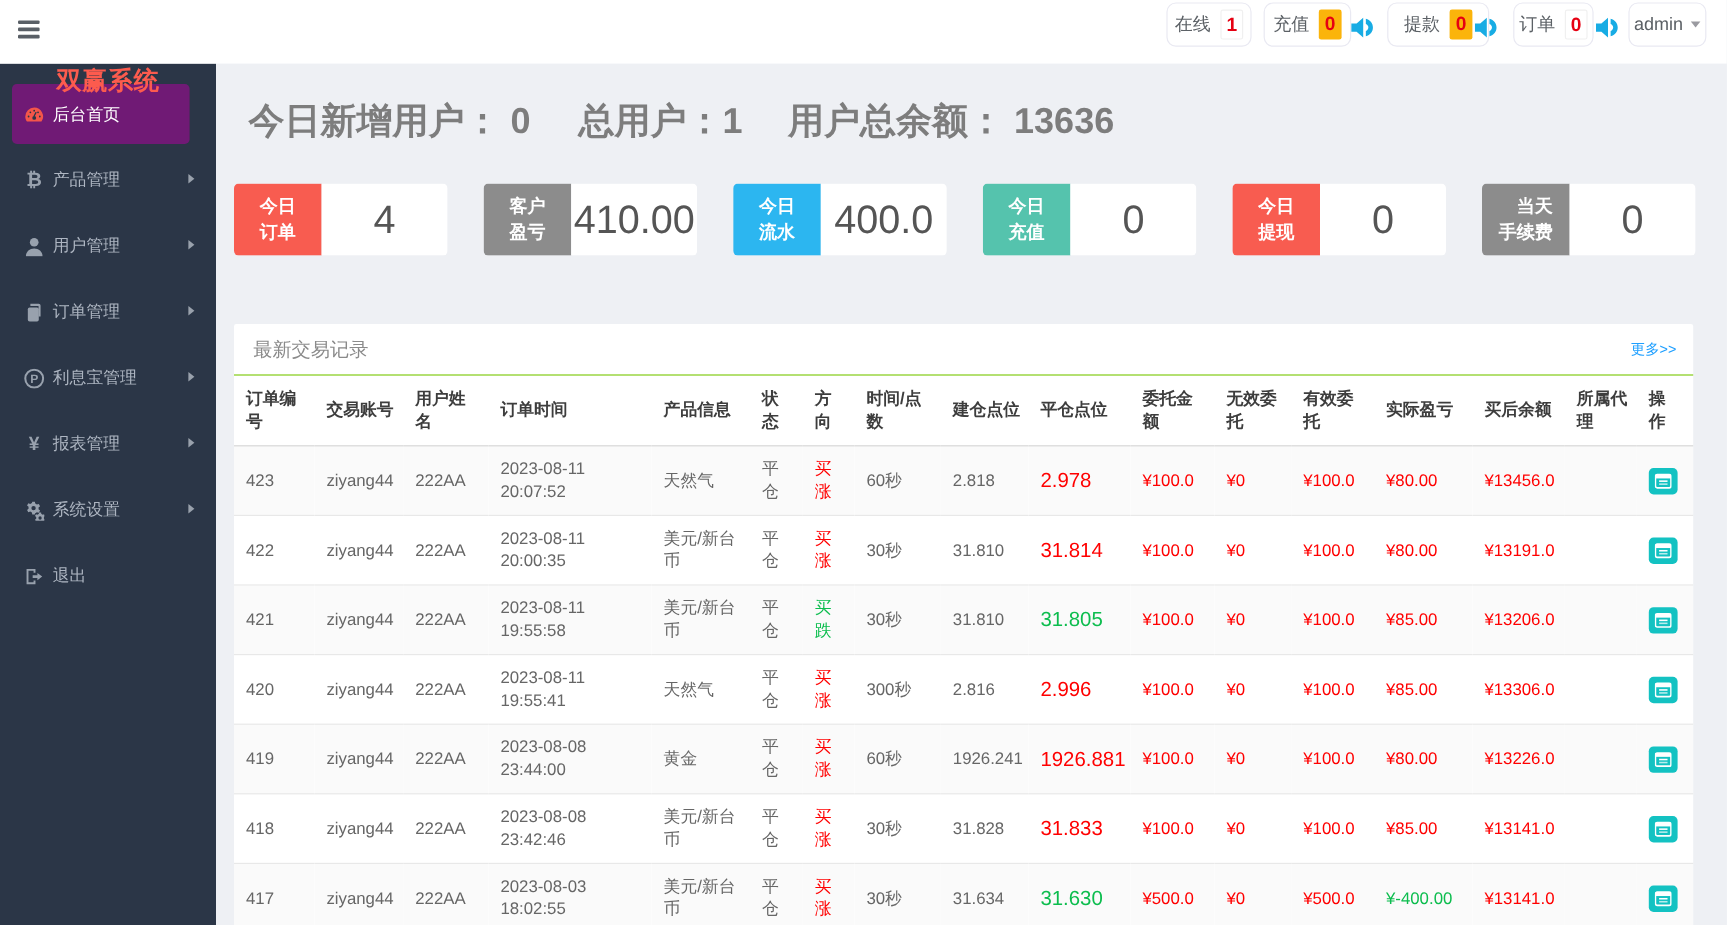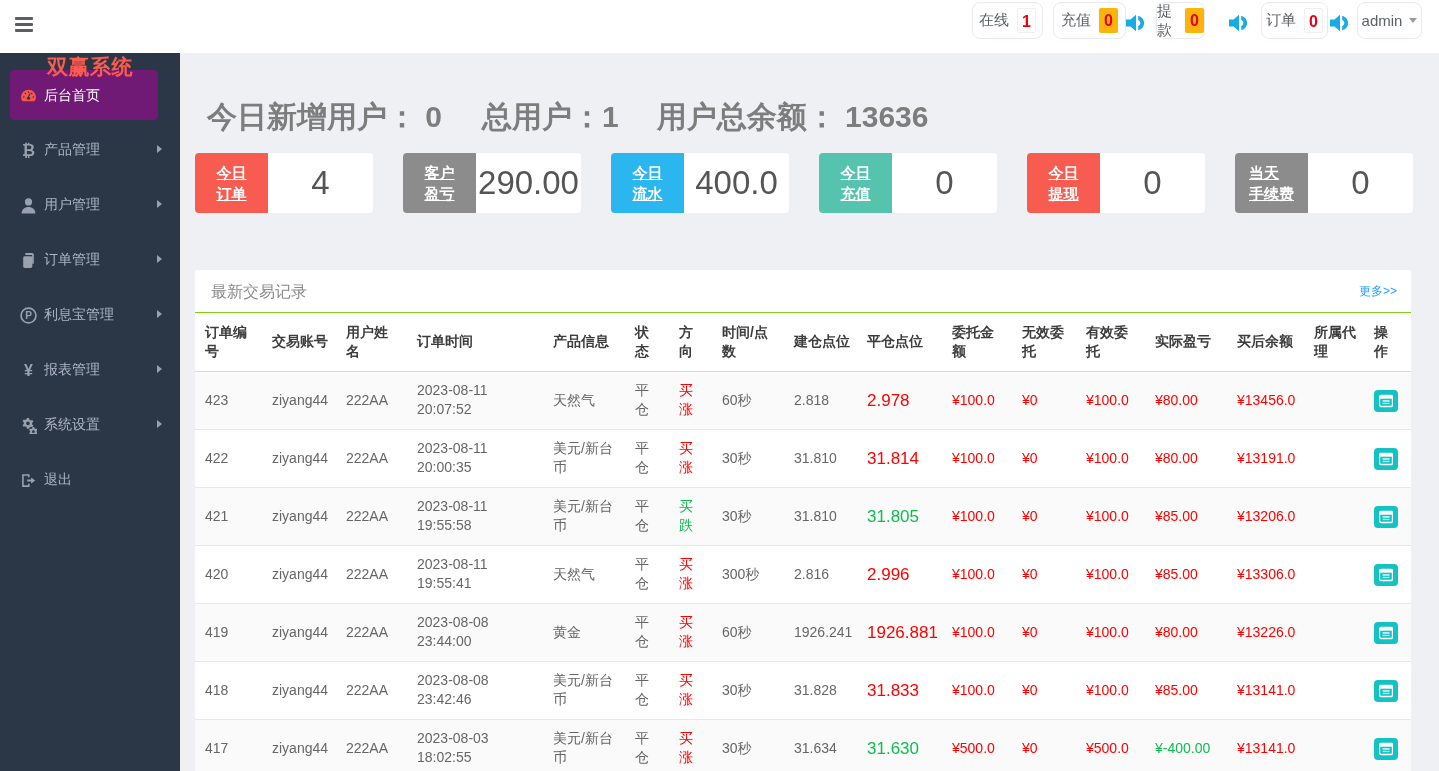--- a/index.html
+++ b/index.html
@@ -21,24 +21,24 @@
 .side{position:absolute;left:0;top:53px;width:180px;height:718px;background:#2b3647;}
 .mitem{position:relative;height:55px;line-height:55px;color:#aeb6c2;font-size:14px;}
 .side .ic{position:absolute;left:20px;top:19.5px;width:17px;height:17px;text-align:center;color:#98a1ad;font-size:15px;line-height:17px;}
 .side .tx{position:absolute;left:44px;top:0;}
 .mitem .arr{position:absolute;right:18px;top:23px;width:0;height:0;border-top:4.5px solid transparent;border-bottom:4.5px solid transparent;border-left:5.5px solid #99a1ac;}
 .mactive{position:absolute;left:10px;top:17px;width:148px;height:50px;background:#701a75;border-radius:4px;line-height:50px;color:#fff;font-size:14px;}
 .mactive .tx{left:34px;}
 .mactive .ic{top:16.5px;left:10px;}
 
 .content{position:absolute;left:180px;top:53px;width:1259px;height:718px;background:#eef0f4;}
-.bignums{position:absolute;left:27px;top:44px;font-size:30px;font-weight:bold;color:#7d7d7d;}
+.bignums{position:absolute;left:27px;top:28px;font-size:30px;font-weight:bold;color:#7d7d7d;}
 
 .card{position:absolute;top:100px;height:60px;display:flex;border-radius:4px;overflow:hidden;}
-.card .lab{width:73px;color:#fff;font-size:15px;font-weight:bold;display:flex;align-items:center;justify-content:center;text-align:left;line-height:21px;text-decoration:underline;}
+.card .lab{width:73px;color:#fff;font-size:15px;font-weight:bold;display:flex;align-items:center;justify-content:center;text-align:right;line-height:21px;}
 .card .val{width:105px;background:#fff;color:#555;font-size:33px;display:flex;align-items:center;justify-content:center;}
 .lab.red{background:#f85c50;}
 .lab.gray{background:#8c8c8c;}
 .lab.blue{background:#2cb6f0;}
 .lab.teal{background:#55c3ad;}
 
 .panel{position:absolute;left:15px;top:217px;width:1216px;height:520px;background:#fff;border-radius:2px;}
 .phead{position:relative;height:43px;border-bottom:1px solid #84cc16;}
 .phead .tit{position:absolute;left:16px;top:12px;font-size:16px;color:#8a8a8a;}
 .phead .more{position:absolute;right:14px;top:13px;font-size:12px;color:#1e9fff;}
@@ -123,21 +123,21 @@
     </div>
 </div>
 <div class="content">
   <div class="bignums"><span>今日新增用户： 0</span><span style="margin-left:40px;">总用户：1</span><span style="margin-left:38px;">用户总余额： 13636</span></div>
   <div class="card" style="left:15px;">
       <div class="lab red">今日<br>订单</div>
       <div class="val">4</div>
     </div>
   <div class="card" style="left:223px;">
       <div class="lab gray">客户<br>盈亏</div>
-      <div class="val">290.00</div>
+      <div class="val">410.00</div>
     </div>
   <div class="card" style="left:431px;">
       <div class="lab blue">今日<br>流水</div>
       <div class="val">400.0</div>
     </div>
   <div class="card" style="left:639px;">
       <div class="lab teal">今日<br>充值</div>
       <div class="val">0</div>
     </div>
   <div class="card" style="left:847px;">
@@ -373,21 +373,21 @@
       <i></i>
       <i></i>
     </div>
   <div class="brand">双赢系统</div>
   <div class="nbox" style="left:972px;width:71px;justify-content:center;">在线<span class="badge white">1</span></div>
   <div class="nbox" style="left:1053px;width:73px;">充值<span class="badge orange">0</span></div>
   <svg class="spk" style="left:1126px;" viewBox="0 0 20 18" fill="#18ace4">
       <path d="M0 5.5h4.5L10 .8v16.4L4.5 12.5H0z"></path>
       <path d="M12.2 1.7c3.7 1.1 5.9 3.9 5.9 7.3s-2.2 6.2-5.9 7.3v-4.4c1.3-.5 2.1-1.6 2.1-2.9s-.8-2.4-2.1-2.9z"></path>
     </svg>
-  <div class="nbox" style="left:1156px;width:49px;">提款<span class="badge orange">0</span></div>
+  <div class="nbox" style="left:1156px;width:85px;">提款<span class="badge orange">0</span></div>
   <svg class="spk" style="left:1229px;" viewBox="0 0 20 18" fill="#18ace4">
       <path d="M0 5.5h4.5L10 .8v16.4L4.5 12.5H0z"></path>
       <path d="M12.2 1.7c3.7 1.1 5.9 3.9 5.9 7.3s-2.2 6.2-5.9 7.3v-4.4c1.3-.5 2.1-1.6 2.1-2.9s-.8-2.4-2.1-2.9z"></path>
     </svg>
   <div class="nbox" style="left:1261px;width:67px;">订单<span class="badge white">0</span></div>
   <svg class="spk" style="left:1330px;" viewBox="0 0 20 18" fill="#18ace4">
       <path d="M0 5.5h4.5L10 .8v16.4L4.5 12.5H0z"></path>
       <path d="M12.2 1.7c3.7 1.1 5.9 3.9 5.9 7.3s-2.2 6.2-5.9 7.3v-4.4c1.3-.5 2.1-1.6 2.1-2.9s-.8-2.4-2.1-2.9z"></path>
     </svg>
   <div class="nbox" style="left:1357px;width:65px;">admin<span class="caret"></span></div>

